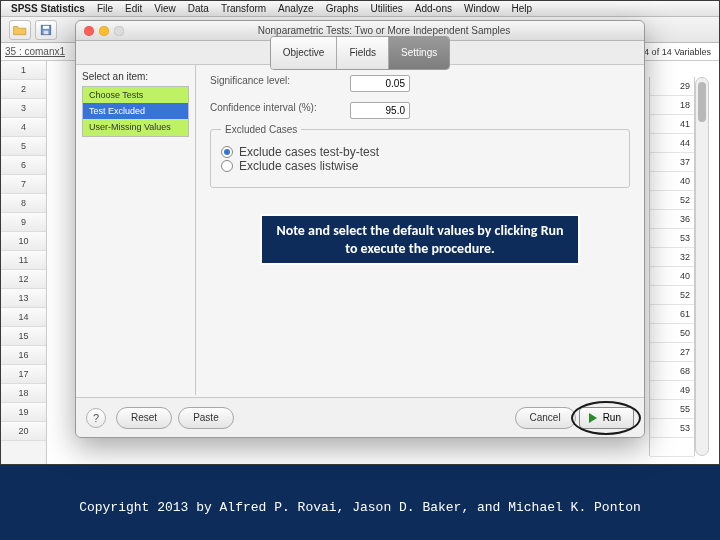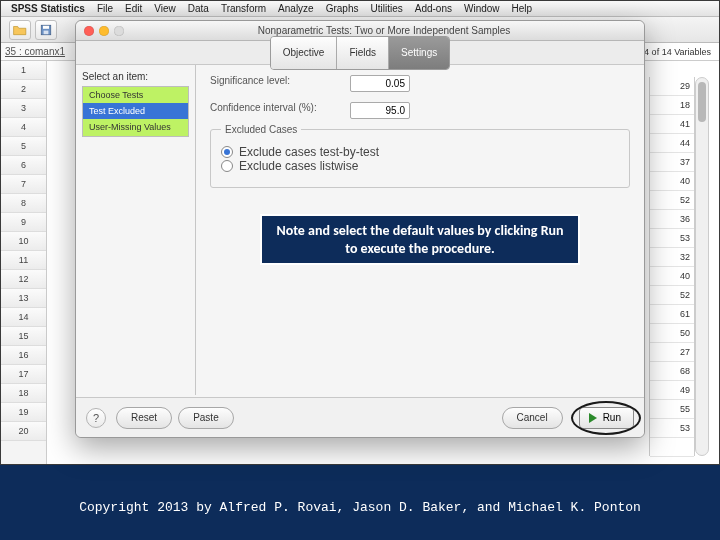--- a/index.html
+++ b/index.html
@@ -48,21 +48,21 @@
   .num-input { width:60px; height:17px; border:1px solid #aaa; border-radius:2px; text-align:right; padding-right:4px; font-size:10px; background:#fff; }
   .fieldset { border:1px solid #c8c8c8; border-radius:3px; padding:8px 10px 10px; margin-top:6px; }
   .fieldset-title { position:relative; top:-14px; background:#f5f5f5; display:inline-block; padding:0 4px; color:#555; font-size:10px; }
   .radio-row { display:flex; align-items:center; gap:6px; font-size:12px; color:#444; margin-top:-4px; margin-bottom:4px; }
   .radio { width:12px; height:12px; border:1px solid #888; border-radius:50%; background:#fff; display:inline-flex; align-items:center; justify-content:center; }
   .radio.checked::after { content:""; width:6px; height:6px; border-radius:50%; background:#3874d6; }
   .dlg-footer { position:absolute; left:0; right:0; bottom:0; height:40px; border-top:1px solid #c8c8c8; background:#f1f1f1; display:flex; align-items:center; padding:0 10px; border-radius:0 0 6px 6px; }
   .help-btn { width:20px; height:20px; border:1px solid #b3b3b3; border-radius:50%; background:linear-gradient(#fff,#eaeaea); font-size:11px; color:#555; text-align:center; line-height:18px; cursor:pointer; }
   .pill { height:22px; border:1px solid #a7a7a7; border-radius:11px; background:linear-gradient(#fdfdfd,#e4e4e4); font-size:10px; padding:0 14px; color:#333; cursor:pointer; }
   .pill + .pill { margin-left:6px; }
-  .footer-right { margin-left:auto; display:flex; gap:16px; }
+  .footer-right { margin-left:auto; display:flex; gap:3px; }
   .run-wrap { position:relative; }
   .run-btn { height:22px; border:1px solid #888; border-radius:4px; background:linear-gradient(#fdfdfd,#e4e4e4); font-size:10px; padding:0 12px 0 8px; display:flex; align-items:center; gap:5px; cursor:pointer; }
   .run-btn svg{width:10px;height:10px}
   .run-circle { position:absolute; left:-8px; top:-6px; width:70px; height:34px; border:2px solid #1a1a1a; border-radius:50%; pointer-events:none; }
 
   .callout { position:absolute; left:260px; top:214px; width:320px; background:#0d2c5a; border:2px solid #fff; padding:6px 10px; color:#fff; font-family: Calibri, Arial, sans-serif; font-size:14px; font-weight:600; text-align:center; line-height:1.25; }
   .copyright { position:absolute; left:0; right:0; top:500px; text-align:center; color:#fff; font-family: Liberation Mono, monospace; font-size:13px; }
 </style>
 </head>
 <body>

